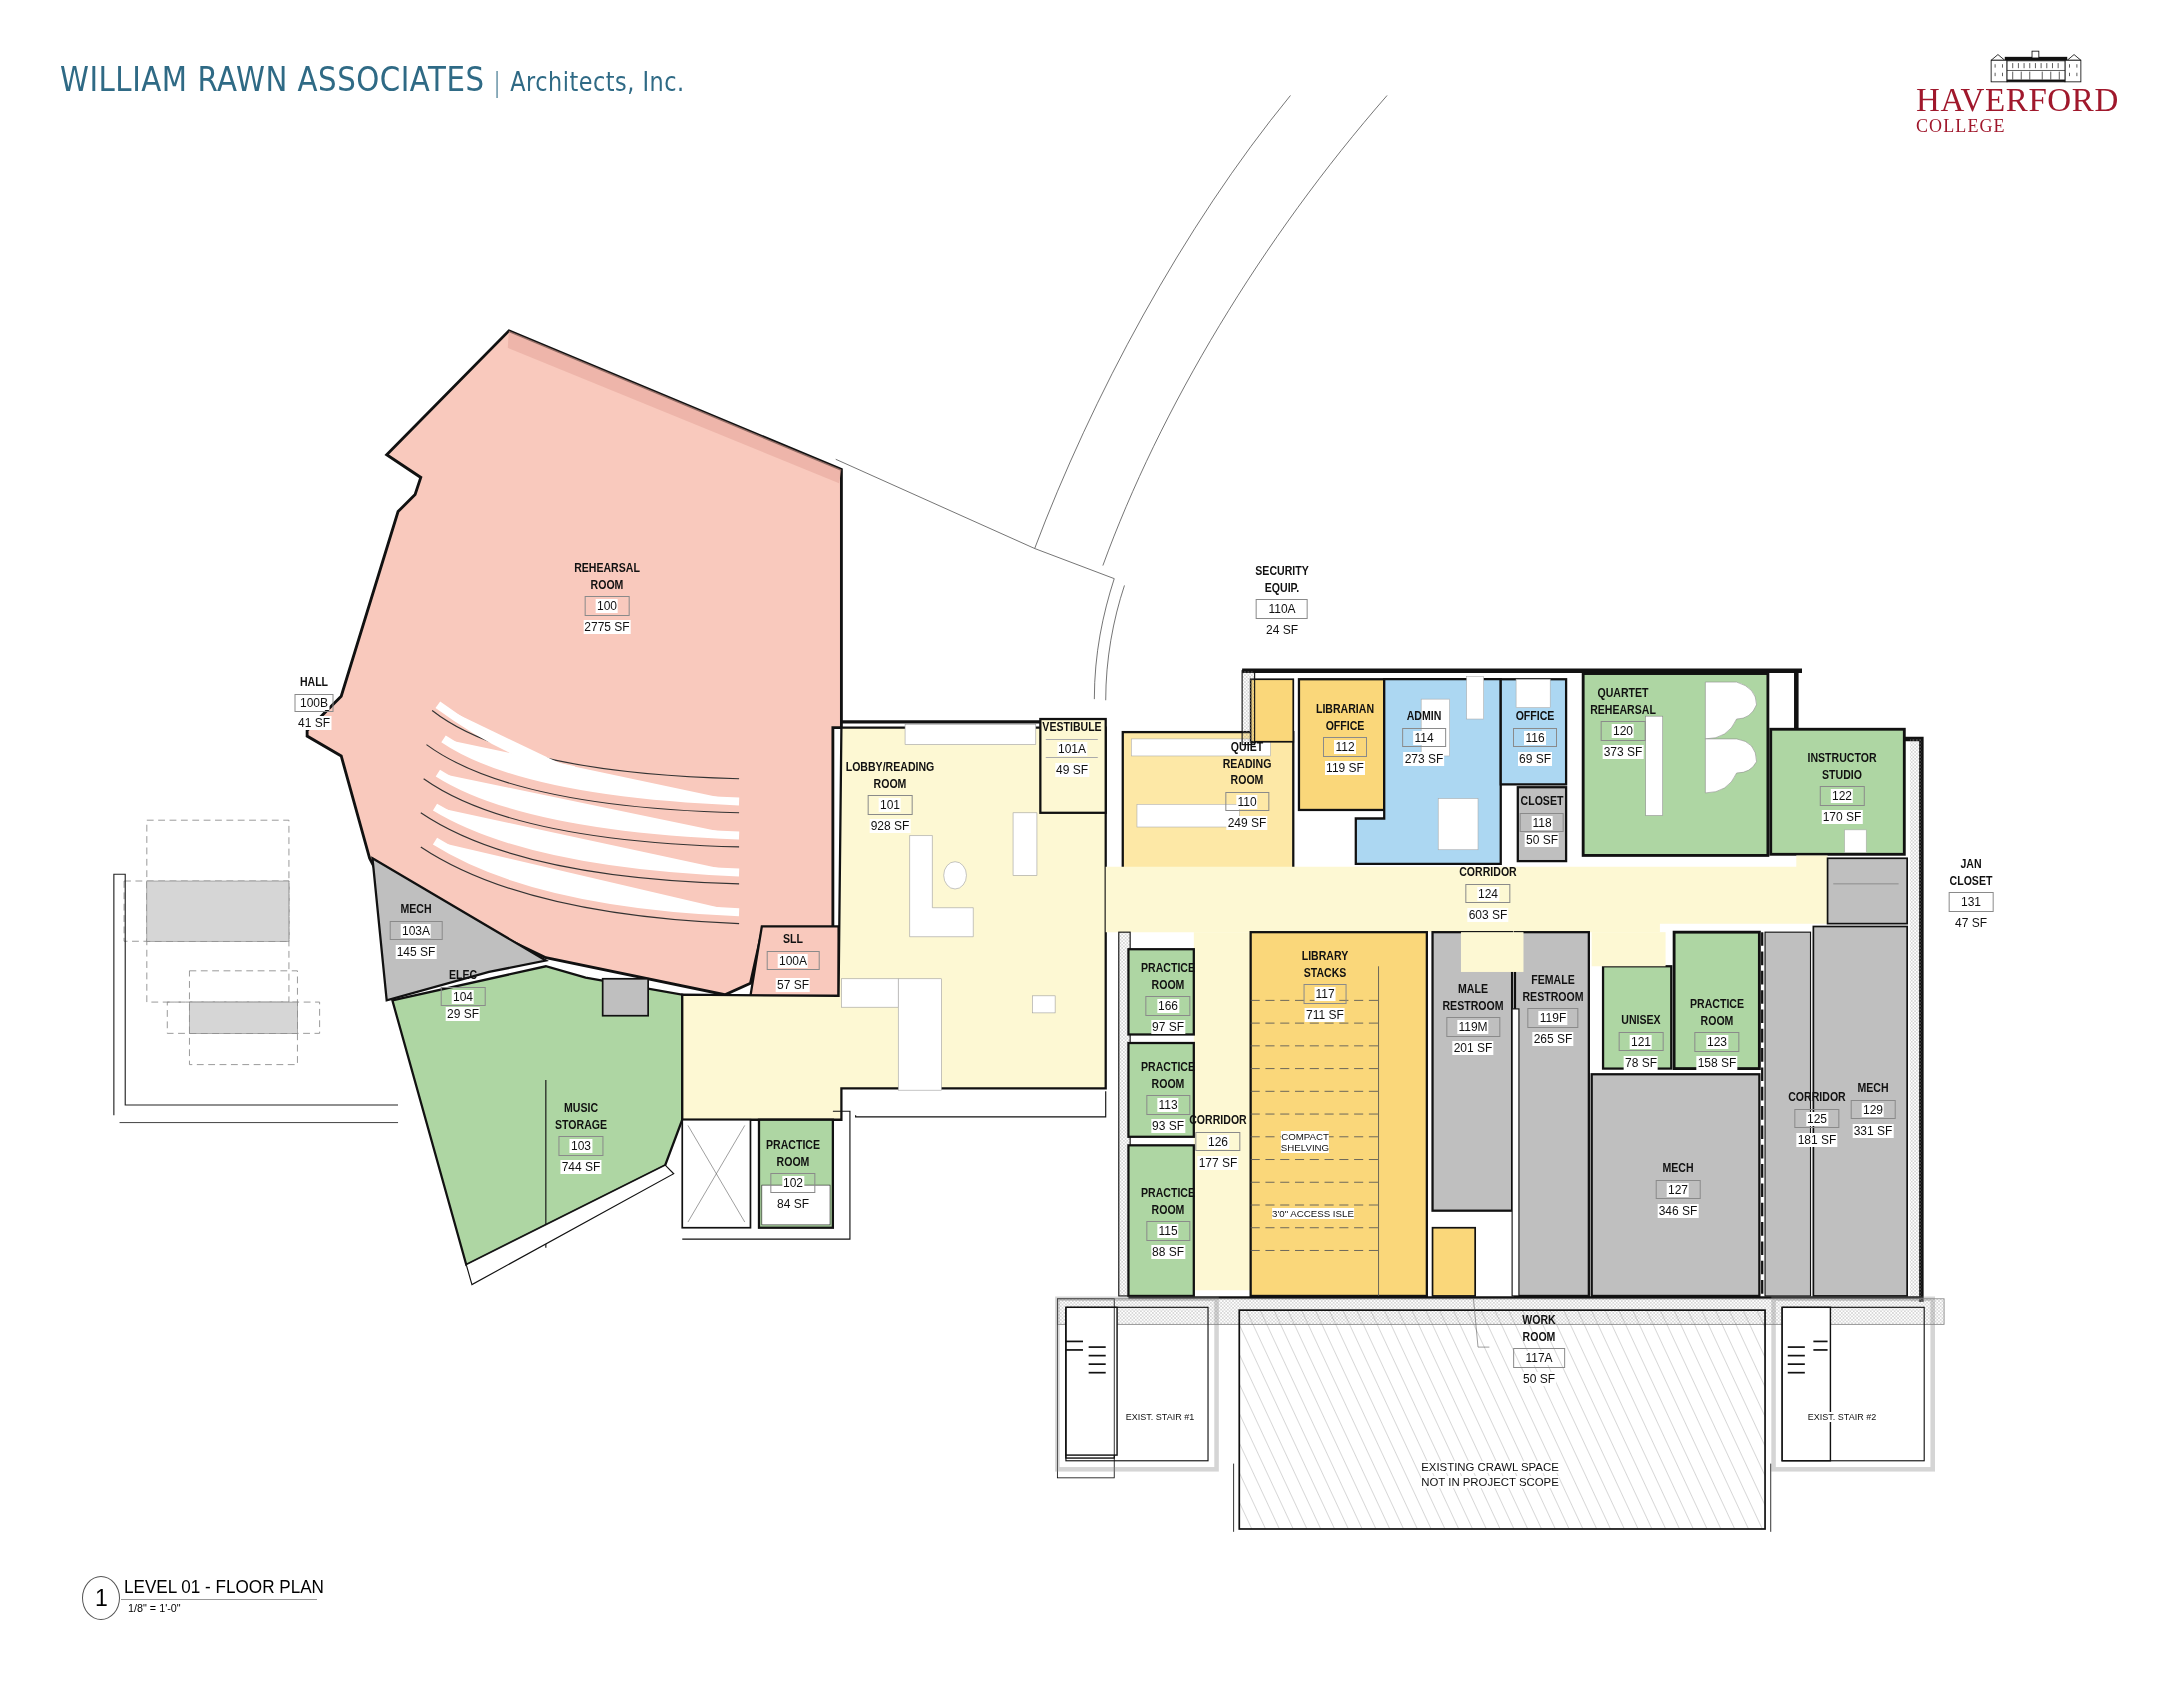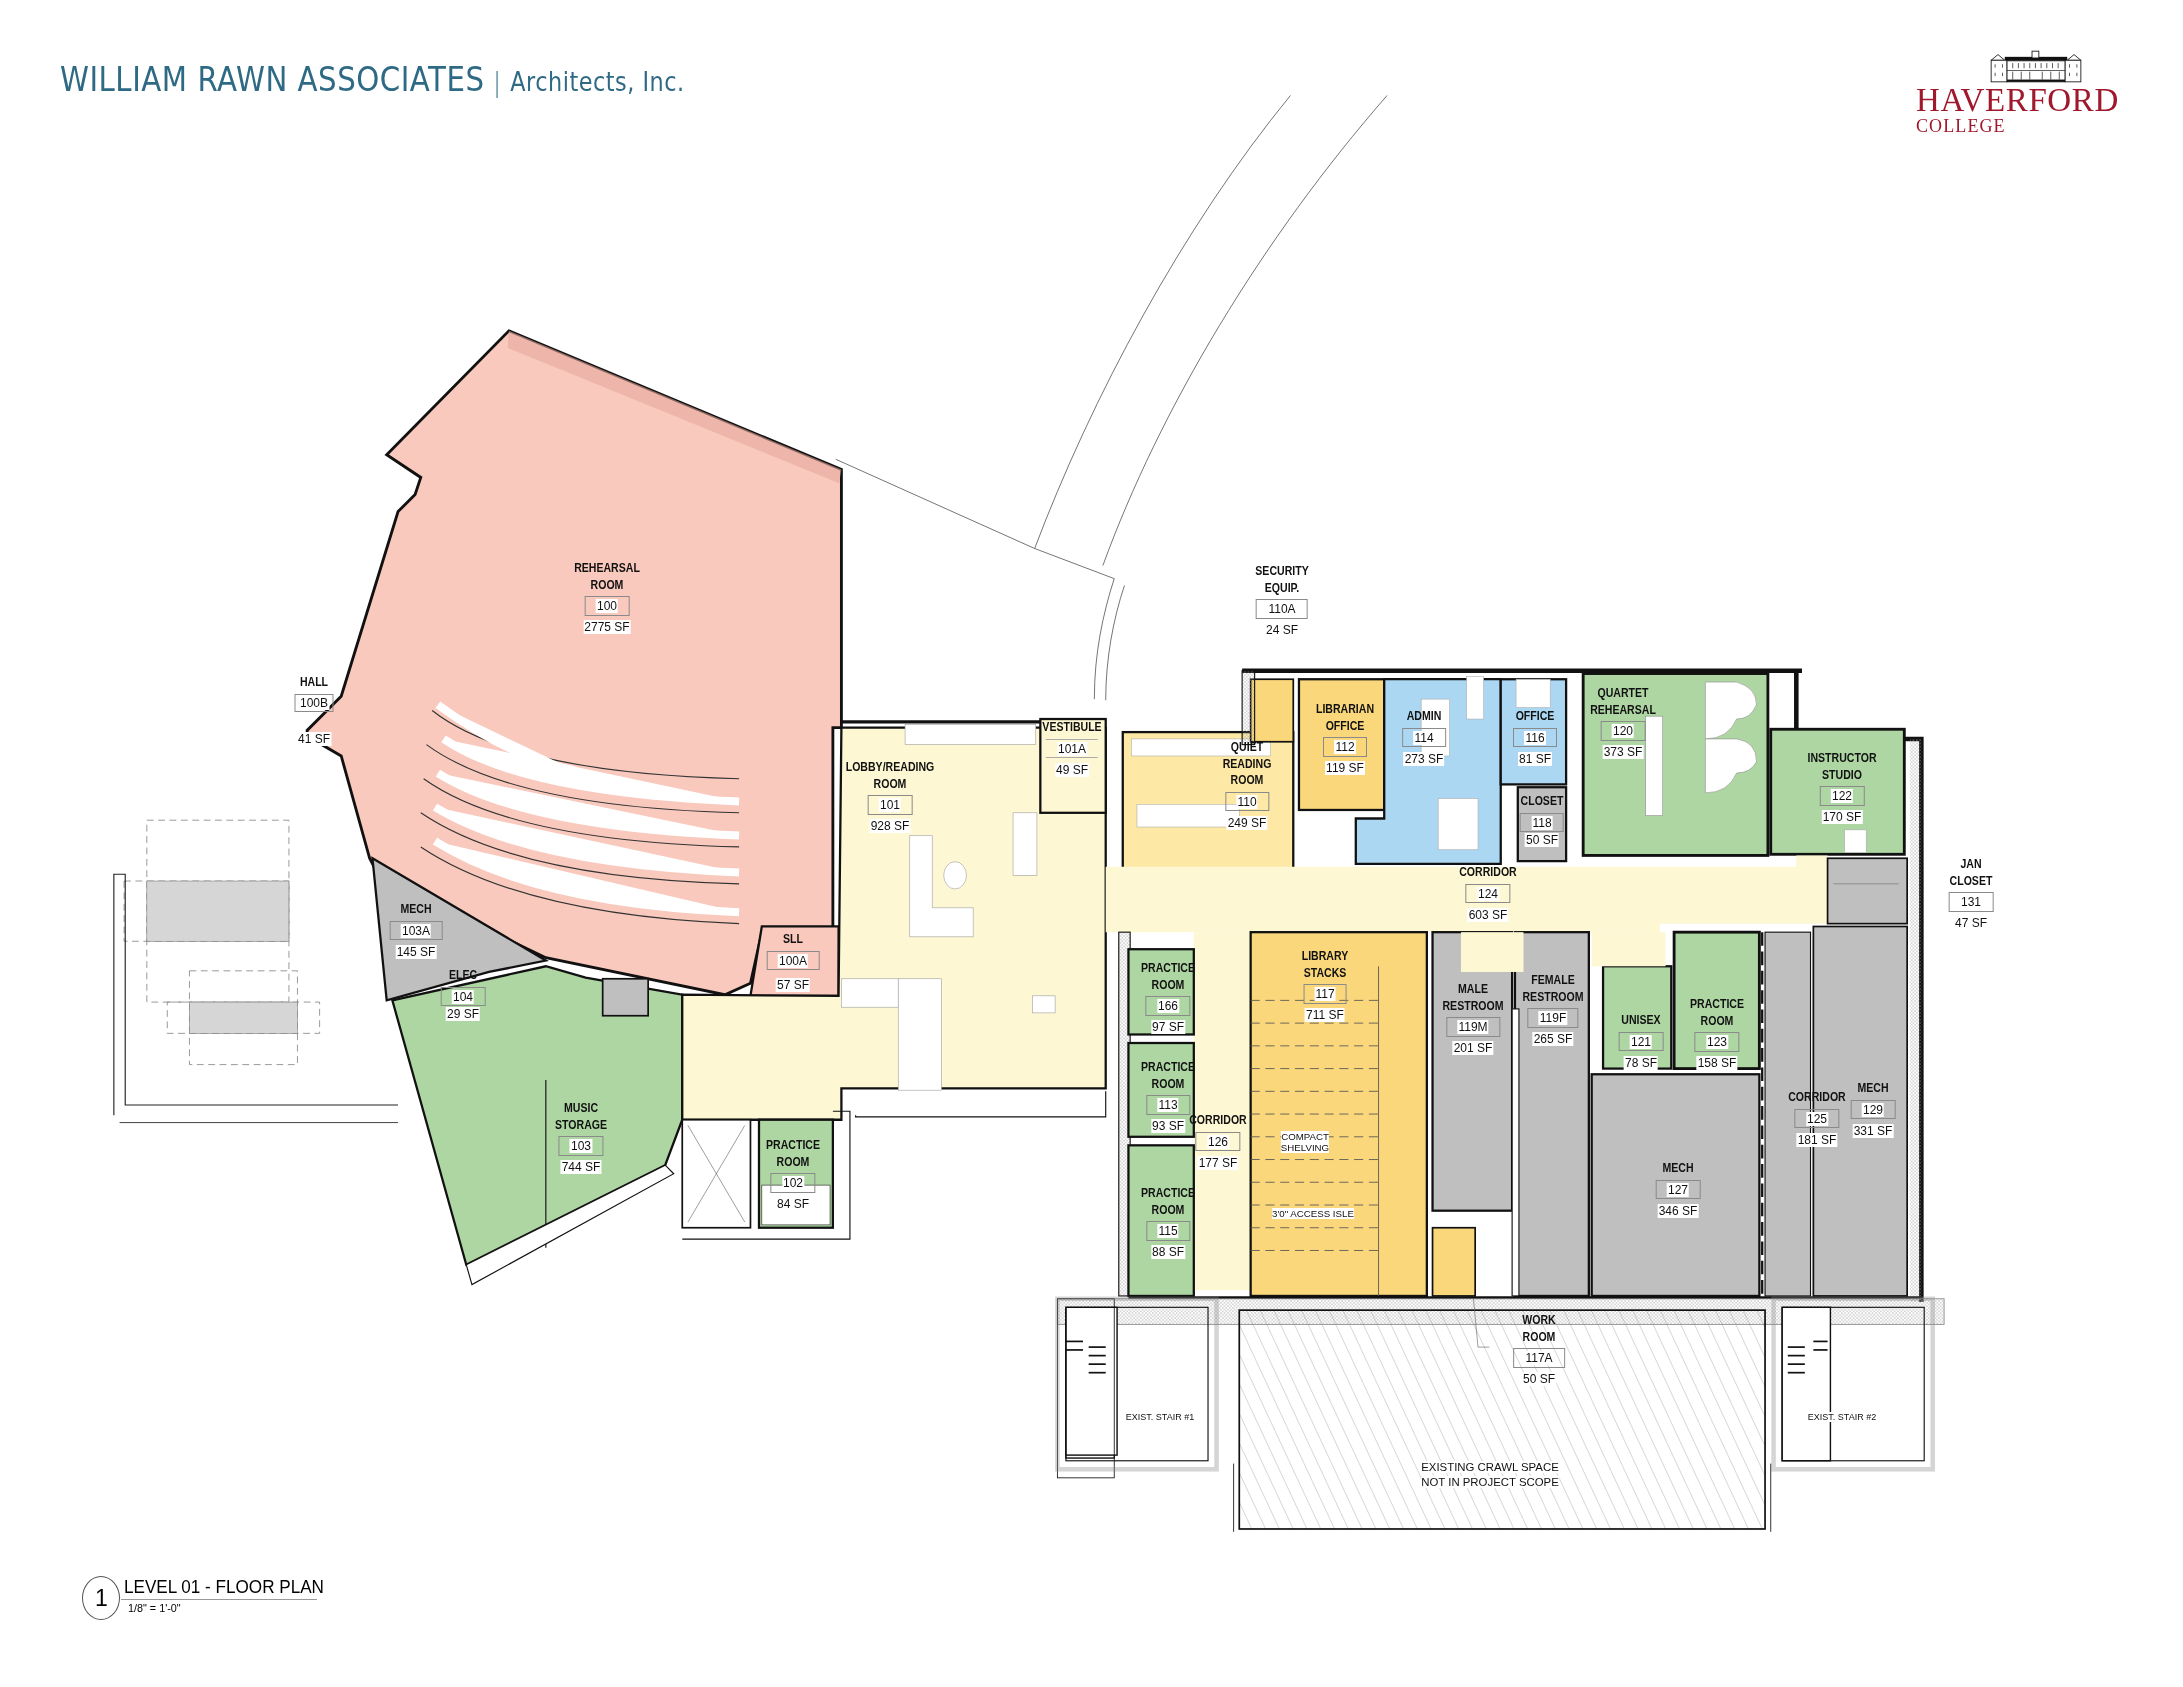--- a/index.html
+++ b/index.html
@@ -276,21 +276,21 @@
   <div class="sf"><span>2775 SF</span></div>
 </div>
 <div class="lbl" style="left:793px;top:931px;">
   <div class="nm">SLL</div>
   <div class="num"><span>100A</span></div>
   <div class="sf" style="margin-top:8px"><span>57 SF</span></div>
 </div>
 <div class="lbl" style="left:314px;top:674px;">
   <div class="nm">HALL</div>
   <div class="num" style="padding:1.1px 3.4px"><span>100B</span></div>
-  <div class="sf" style="margin-top:20px"><span>41 SF</span></div>
+  <div class="sf" style="margin-top:4px"><span>41 SF</span></div>
 </div>
 <div class="lbl" style="left:890px;top:759px;">
   <div class="nm" style="white-space:pre-line">LOBBY/READING
 ROOM</div>
   <div class="num"><span>101</span></div>
   <div class="sf"><span>928 SF</span></div>
 </div>
 <div class="lbl" style="left:1072px;top:719px;">
   <div class="nm">VESTIBULE</div>
   <div class="num" style="border-color:transparent;border-top-color:#aaa;border-bottom-color:#aaa"><span>101A</span></div>
@@ -356,21 +356,21 @@
 </div>
 <div class="lbl" style="left:1168px;top:1185px;">
   <div class="nm" style="white-space:pre-line">PRACTICE
 ROOM</div>
   <div class="num"><span>115</span></div>
   <div class="sf"><span>88 SF</span></div>
 </div>
 <div class="lbl" style="left:1535px;top:708px;">
   <div class="nm">OFFICE</div>
   <div class="num"><span>116</span></div>
-  <div class="sf"><span>81 SF</span></div>
+  <div class="sf"><span>69 SF</span></div>
 </div>
 <div class="lbl" style="left:1325px;top:948px;">
   <div class="nm" style="white-space:pre-line">LIBRARY
 STACKS</div>
   <div class="num"><span>117</span></div>
   <div class="sf"><span>711 SF</span></div>
 </div>
 <div class="lbl" style="left:1539px;top:1312px;">
   <div class="nm" style="white-space:pre-line">WORK
 ROOM</div>

